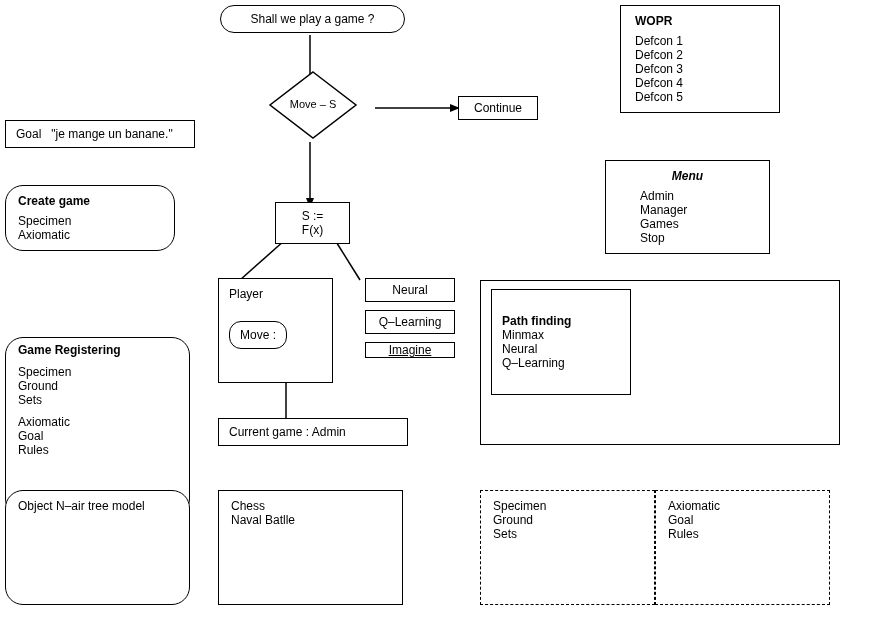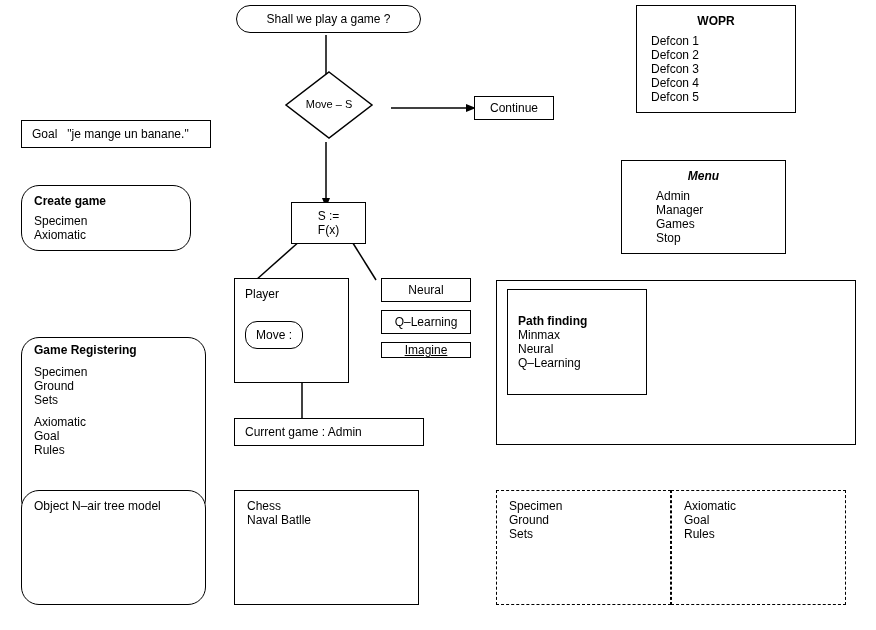--- a/index.html
+++ b/index.html
@@ -7,21 +7,21 @@
       background: #fff;
       font-family: Arial, sans-serif;
       font-size: 12px;
       width: 876px;
       height: 630px;
       overflow: hidden;
       position: relative;
     }
     .diagram {
       position: absolute;
-      top: 0; left: 16px;
+      top: 0; left: 0;
       width: 752px;
       height: 630px;
     }
     .box {
       position: absolute;
       border: 1.5px solid #000;
       background: #fff;
       padding: 6px 10px;
     }
     .box-dashed {
@@ -79,21 +79,21 @@
     <line x1="335" y1="240" x2="360" y2="280" stroke="#000" stroke-width="1.5"></line>
 
     <line x1="286" y1="380" x2="286" y2="420" stroke="#000" stroke-width="1.5"></line>
   </svg>
 
   <div class="box rounded" style="left:220px; top:5px; width:185px; text-align:center; padding:6px 14px;">
     <span>Shall we play a game ?</span>
   </div>
 
   <div class="box" style="left:620px; top:5px; width:160px; padding:8px 14px;">
-    <div class="title" style="text-align:center;">WOPR</div>
+    <div class="title" style="">WOPR</div>
     <div style="margin-top:6px;">
       <div>Defcon 1</div>
       <div>Defcon 2</div>
       <div>Defcon 3</div>
       <div>Defcon 4</div>
       <div>Defcon 5</div>
     </div>
   </div>
 
   <div class="box" style="left:5px; top:120px; width:190px; padding:6px 10px;">

